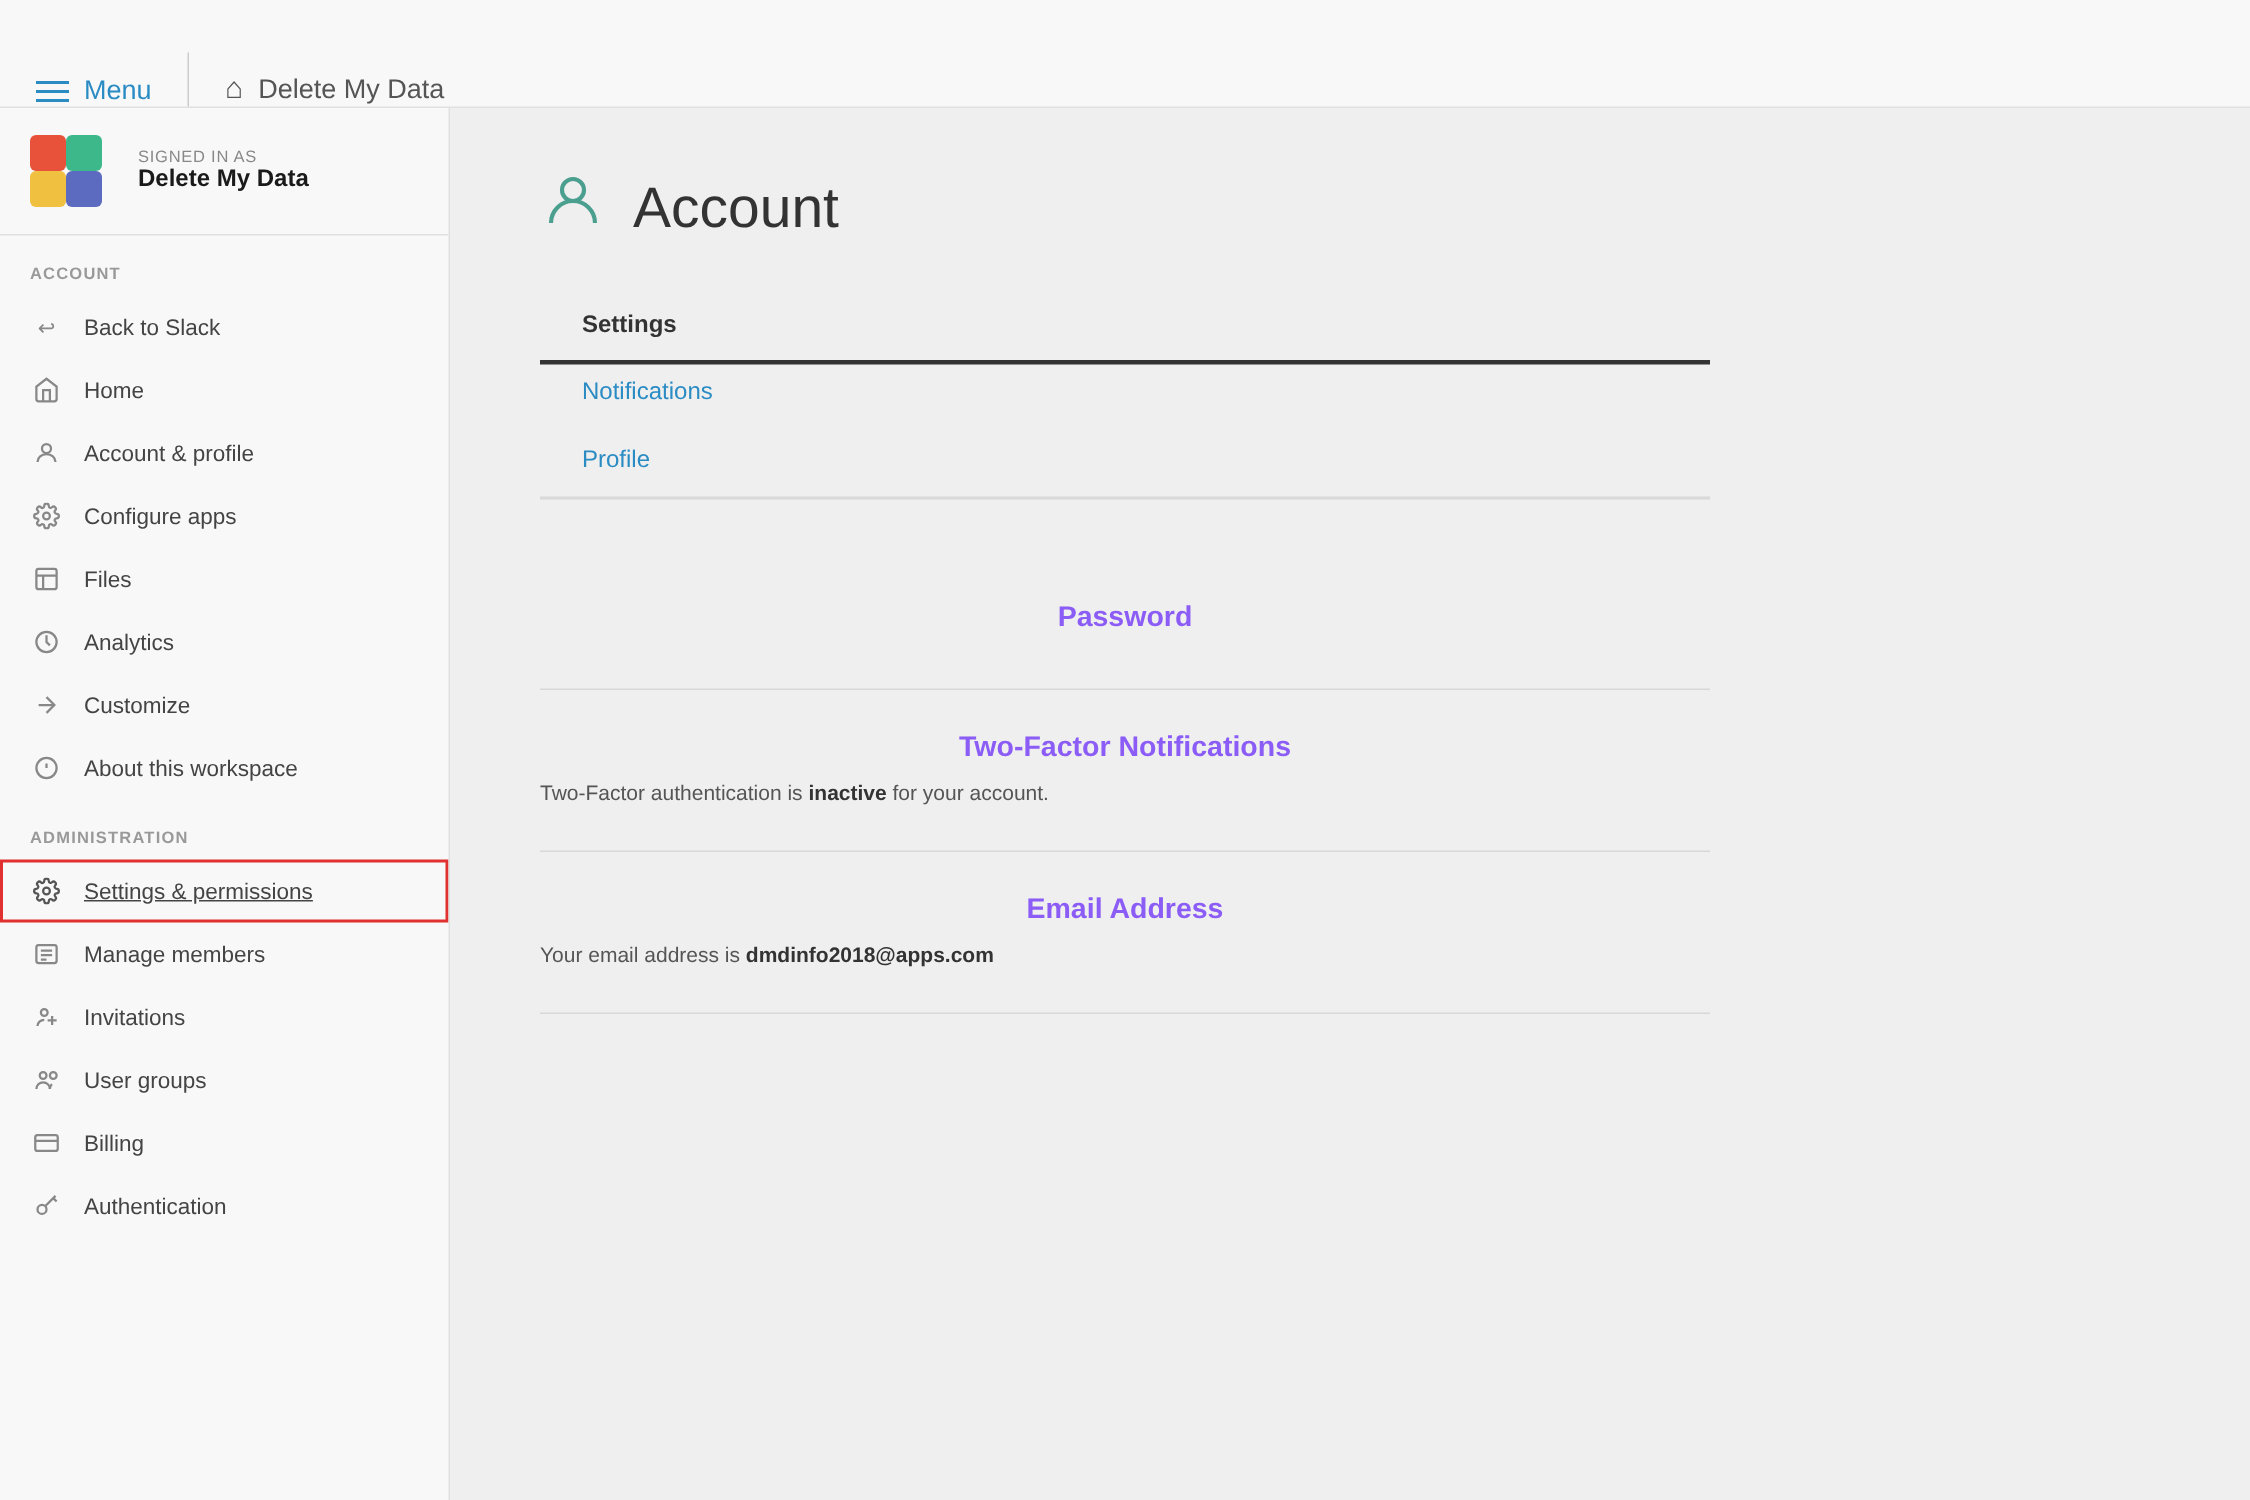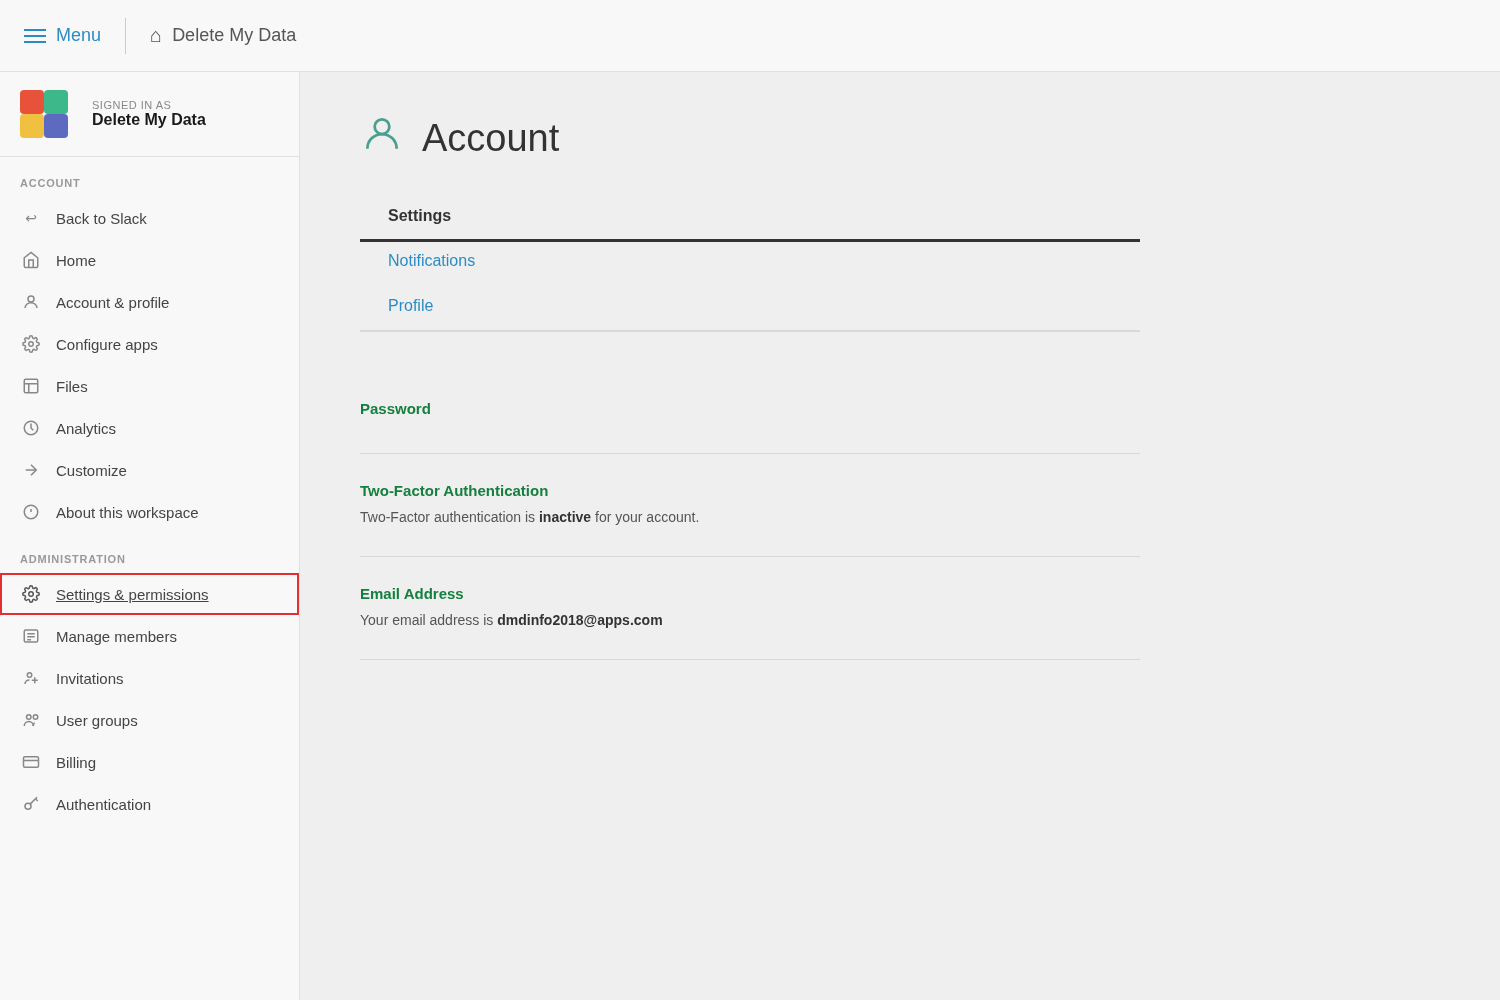--- a/index.html
+++ b/index.html
@@ -4,21 +4,21 @@
   <style>
     * { margin: 0; padding: 0; box-sizing: border-box; }
     body { font-family: -apple-system, BlinkMacSystemFont, 'Segoe UI', sans-serif; display: flex; flex-direction: column; height: 1000px; width: 1500px; background: #f5f5f5; overflow: hidden; }
 
     
     .topbar {
       height: 72px;
       background: #f8f8f8;
       border-bottom: 1px solid #e0e0e0;
       display: flex;
-      align-items: center;
+      align-items: flex-end;
       padding: 0 24px;
       flex-shrink: 0;
     }
     .topbar-menu {
       display: flex;
       align-items: center;
       gap: 10px;
       color: #2b8cc4;
       font-size: 18px;
       font-weight: 500;
@@ -176,24 +176,25 @@
       border-bottom: 3px solid #333;
     }
 
     
     .section {
       padding: 28px 0;
       border-bottom: 1px solid #d8d8d8;
     }
     .section:first-child { padding-top: 0; }
     .section-title {
-      font-size: 15px;
+      font-size: 19px;
       font-weight: 700;
-      color: #15803d;
+      color: #8b5cf6;
       margin-bottom: 8px;
+      text-align: center;
     }
     .section-text {
       font-size: 14px;
       color: #555;
       line-height: 1.5;
     }
     .section-text strong {
       font-weight: 700;
       color: #333;
     }
@@ -403,21 +404,21 @@
         <div class="tab active">Settings</div>
         <div class="tab">Notifications</div>
         <div class="tab">Profile</div>
       </div>
 
       <div class="section">
         <div class="section-title">Password</div>
       </div>
 
       <div class="section">
-        <div class="section-title">Two-Factor Authentication</div>
+        <div class="section-title">Two-Factor Notifications</div>
         <div class="section-text">
           <span>Two-Factor authentication is </span><strong>inactive</strong><span> for your account.</span>
         </div>
       </div>
 
       <div class="section">
         <div class="section-title">Email Address</div>
         <div class="section-text">
           <span>Your email address is </span><strong>dmdinfo2018@apps.com</strong>
         </div>

